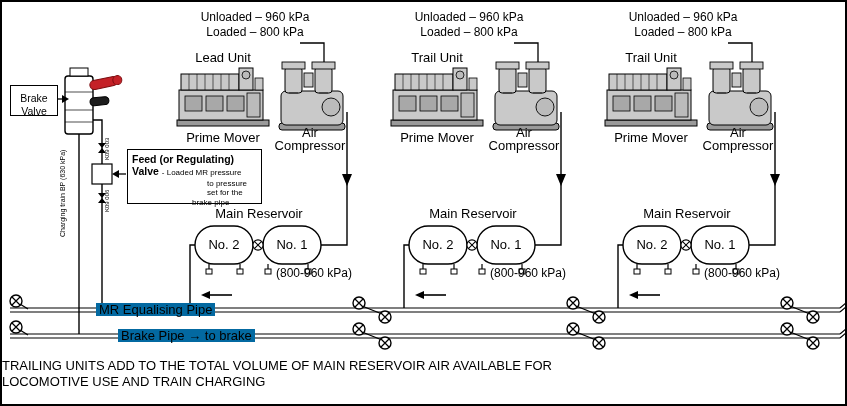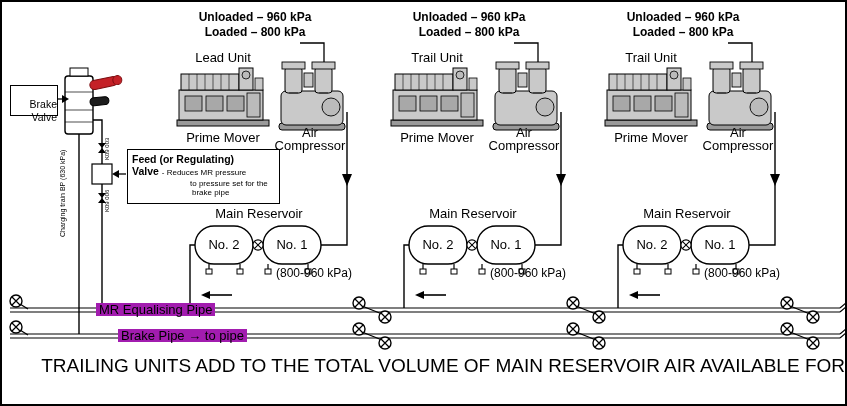--- a/index.html
+++ b/index.html
@@ -1,34 +1,34 @@
 <!DOCTYPE html>
 <html><head>
 <meta charset="utf-8">
 <style>
   *{margin:0;padding:0;box-sizing:border-box}
   body{background:#fff;font-family:"Liberation Sans",sans-serif;color:#000}
   #canvas{position:relative;width:847px;height:406px;background:#fff;border:2px solid #000;overflow:hidden}
   #linework{position:absolute;left:0;top:0}
   .txt{position:absolute;white-space:nowrap;color:#000}
-  .b{font-weight:bold}
+  .b{font-weight:normal}
   .ctr{text-align:center}
   .f12{font-size:12px;line-height:15px}
   .f11{font-size:13px;line-height:13px}
   .f10{font-size:12px;line-height:13px}
   .f8{font-size:8px;line-height:9.5px}
-  .bgw{background:#a21caf;padding:0 3px}
+  .bgw{background:#0369a1;padding:0 3px}
   .vert{writing-mode:vertical-rl;transform:rotate(180deg);text-align:center}
   .valve-box{position:absolute;left:8px;top:83px;width:48px;height:31px;border:1.3px solid #000;
-             background:#fff;text-align:right;font-size:10.5px;line-height:13px;padding-top:12px}
-  .feed-box{position:absolute;left:125px;top:147px;width:153px;height:55px;border:1px solid #000;
+             background:#fff;text-align:center;font-size:10.5px;line-height:13px;padding-top:6px}
+  .feed-box{position:absolute;left:125px;top:147px;width:135px;height:55px;border:1px solid #000;
             background:#fff;padding:3px 4px 0 4px;font-size:10.5px;line-height:12px}
-  .feed-box .ind1{margin-left:58px;margin-top:1px}
+  .feed-box .ind1{margin-left:75px;margin-top:1px}
   .feed-box .ind2{margin-left:60px}
-  .caption{position:absolute;left:0;top:356px;width:100%;text-align:right;font-size:19px;line-height:16px}
+  .caption{position:absolute;left:0;top:356px;width:100%;text-align:left;font-size:13px;line-height:16px}
 </style>
 </head>
 <body>
 
 <div id="canvas">
 
   <svg id="linework" width="847" height="406" viewBox="0 0 847 406">
     <defs>
       <g id="engine">
         <rect x="0" y="54" width="92" height="6" fill="#9a9a9a" stroke="#000" stroke-width="1"></rect>
@@ -215,29 +215,30 @@
   </div>
 
   <div class="txt vert" style="left:57px;top:136px;height:110px;width:10px;font-size:7px">Charging train BP (630 kPa)</div>
 
   <div class="txt vert" style="left:102px;top:132px;height:30px;width:8px;font-size:6px">K09 003</div>
   <div class="txt vert" style="left:102px;top:184px;height:30px;width:8px;font-size:6px">K09 006</div>
 
   <div class="feed-box">
     <div><b>Feed (or Regulating)</b></div>
     <div><b>Valve</b>
-         <span class="f8">- Reduces MR pressure</span></div>
+         <span class="f8">- Loaded MR pressure</span></div>
     <div class="f8 ind1">to pressure set for the</div>
     <div class="f8 ind2">brake pipe</div>
   </div>
 
   <div class="txt f11 bgw" style="left:94px;top:301px">MR Equalising Pipe</div>
   <div class="txt f11 bgw" style="left:116px;top:327px">
     <span>Brake Pipe</span>
     <span class="b">→</span>
-    <span>to pipe</span>
+    <span>to brake</span>
   </div>
 
   <div class="caption">
     <div>TRAILING UNITS ADD TO THE TOTAL VOLUME OF MAIN RESERVOIR AIR AVAILABLE FOR</div>
+    <div>LOCOMOTIVE USE AND TRAIN CHARGING</div>
   </div>
 
 </div>
 
 </body></html>

